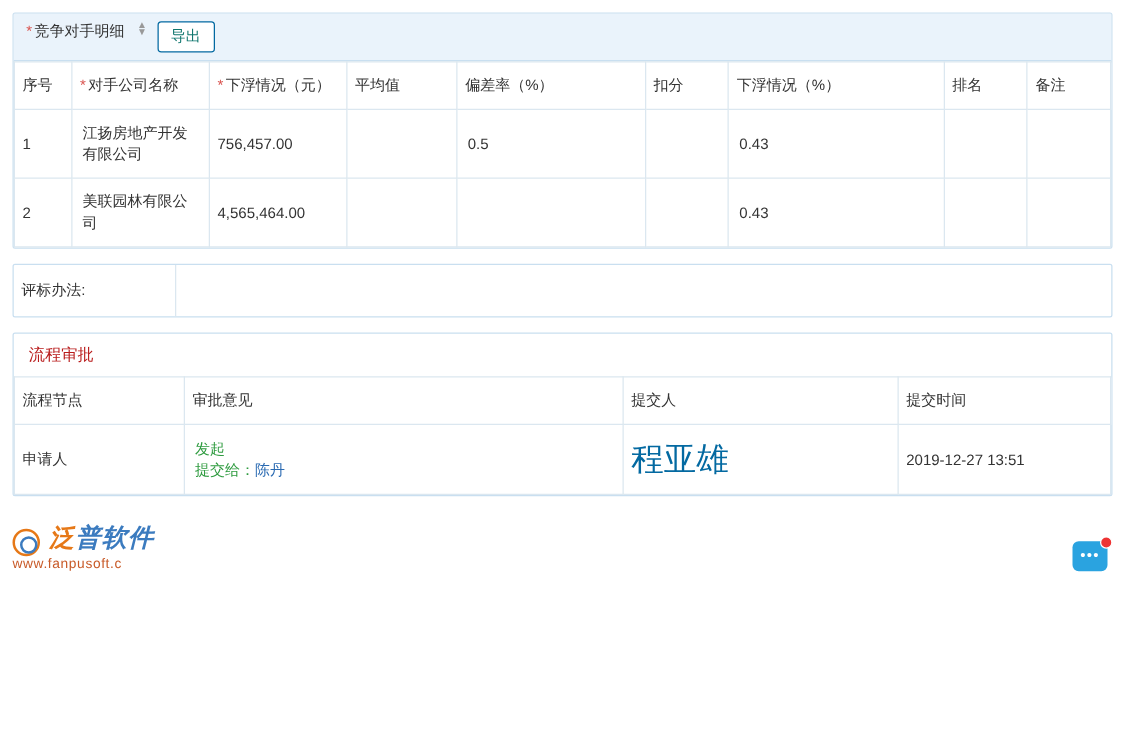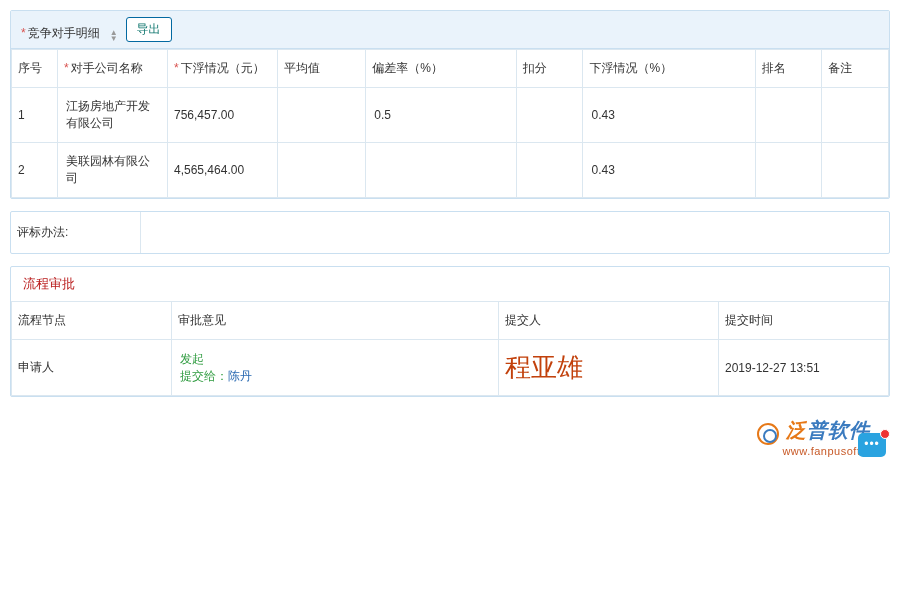--- a/index.html
+++ b/index.html
@@ -1,35 +1,35 @@
 <!DOCTYPE html>
 <html><head>
 <meta charset="utf-8">
 <style>
   * { box-sizing: border-box; margin: 0; padding: 0; }
   body { font-family: "Microsoft YaHei", Arial, sans-serif; font-size: 12px; color: #333; background: #fff; padding: 10px; }
   .panel { border: 1px solid #c9dff0; border-radius: 2px; margin-bottom: 12px; background: #fff; }
-  .panel-header { background: #eaf3fb; padding: 6px 10px; border-bottom: 1px solid #c9dff0; display: flex; align-items: flex-end; gap: 8px; }
+  .panel-header { background: #eaf3fb; padding: 6px 10px; border-bottom: 1px solid #c9dff0; display: flex; align-items: flex-start; gap: 8px; }
   .req { color: #d9534f; margin-right: 2px; }
   .sort-icons { display:inline-flex; flex-direction:column; line-height:0; margin-left:2px; color:#999;}
   .sort-icons span{font-size:8px; line-height:6px;}
   .btn-export { background:#fff; border:1px solid #0369a1; border-radius:3px; padding:3px 10px; color:#0f766e; cursor:pointer; font-size:12px;}
   table { width:100%; border-collapse: collapse; }
   th, td { border:1px solid #dbe7f0; padding:10px 6px; text-align:left; font-weight:normal; }
   th { background:#fff; color:#333; }
   .left { text-align:left; padding-left:8px;}
   .eval-row { display:flex; align-items:stretch;}
   .eval-label{ width:130px; border-right:1px solid #dbe7f0; text-align:left; padding:12px 6px;}
   .eval-value{ flex:1; padding:12px 6px;}
   .approval-title{ padding:8px 12px; color:#b91c1c; font-size:13px;}
   .approval-table th{ background:#fff;}
   .green{ color:#2e9b3f;}
   .link{ color:#2a6ab2;}
-  .sig { font-family: "STKaiti","KaiTi","Brush Script MT",cursive; font-size:26px; color:#c2410c;}
-  .footer-brand{ position:relative; text-align:right; margin-top:20px; padding-right:20px;}
+  .sig { font-family: "STKaiti","KaiTi","Brush Script MT",cursive; font-size:26px; color:#0369a1;}
+  .footer-brand{ position:relative; text-align:left; margin-top:20px; padding-right:20px;}
   .brand-text{ font-size:20px; font-style:italic; color:#3b7bbf; font-weight:bold; letter-spacing:1px;}
   .brand-text .accent{ color:#e67817;}
   .brand-url{ font-size:11px; color:#c85a28; letter-spacing:0.5px;}
   .chat-bubble{ position:absolute; right:4px; bottom:0; width:28px; height:24px; background:#2aa3e0; border-radius:5px;}
   .chat-bubble:before{content:"•••"; color:#fff; font-size:12px; display:block; text-align:center; line-height:22px; letter-spacing:1px;}
   .chat-badge{position:absolute; top:-4px; right:-4px; width:10px; height:10px; background:#e33; border-radius:50%; border:1px solid #fff;}
   .logo-circle{ display:inline-block; width:22px; height:22px; border:2px solid #e67817; border-radius:50%; position:relative; vertical-align:middle; margin-right:4px;}
   .logo-circle:before{content:""; position:absolute; width:10px; height:10px; border:2px solid #3b7bbf; border-radius:50%; top:4px; left:4px;}
 </style>
 </head>
@@ -90,21 +90,21 @@
     <div class="eval-label">评标办法:</div>
     <div class="eval-value"></div>
   </div>
 </div>
 
 <div class="panel">
   <div class="approval-title">流程审批</div>
   <table class="approval-table">
     <thead>
       <tr>
-        <th style="width:160px">流程节点</th>
+        <th style="width:136px">流程节点</th>
         <th>审批意见</th>
         <th style="width:220px">提交人</th>
         <th style="width:170px">提交时间</th>
       </tr>
     </thead>
     <tbody>
       <tr>
         <td>申请人</td>
         <td class="left">
           <div class="green">发起</div>

